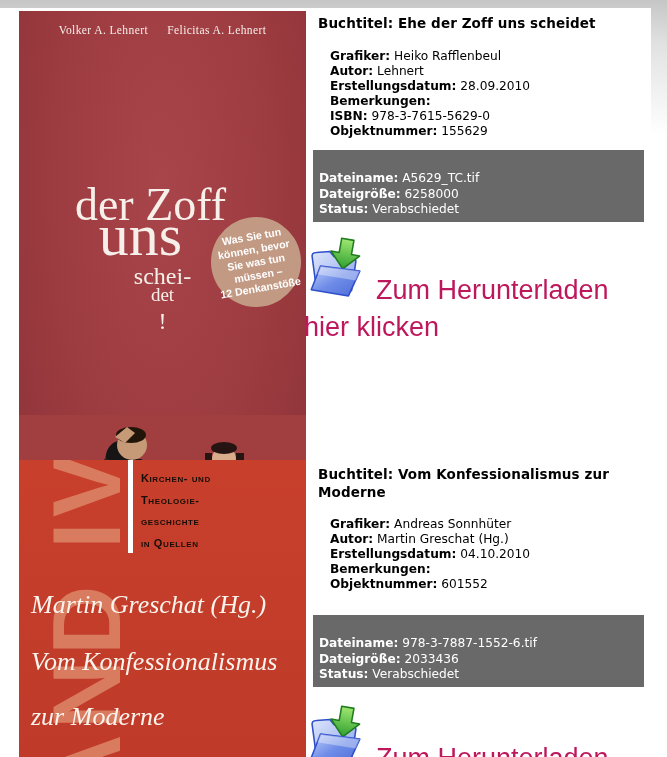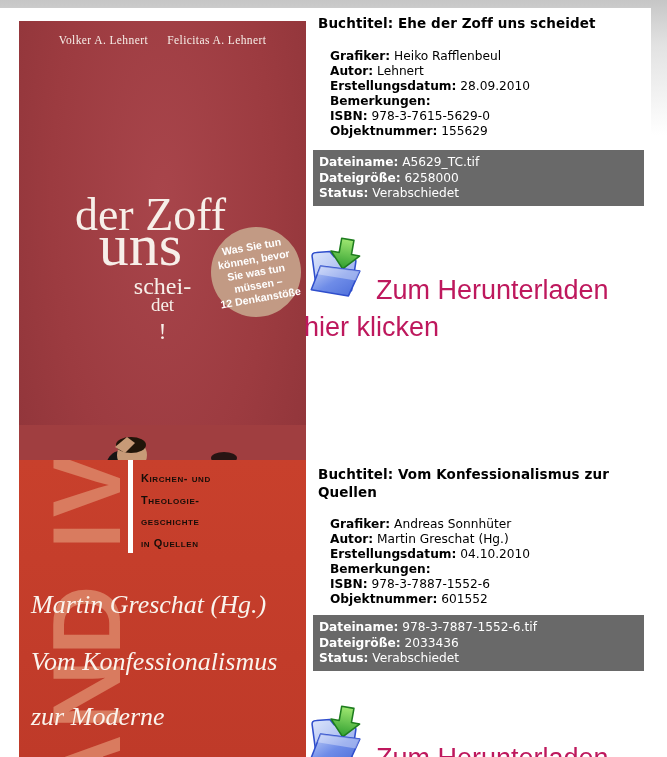--- a/index.html
+++ b/index.html
@@ -6,21 +6,21 @@
   body{
     position:relative;width:667px;height:757px;overflow:hidden;
     background:linear-gradient(180deg,#c6c6c6 0px,#e2e2e2 45px,#ffffff 135px);
     font-family:"DejaVu Sans","Liberation Sans",sans-serif;
   }
   .sheet{position:absolute;left:0;top:8px;width:651px;height:749px;background:#fff;}
   .abs{position:absolute;}
 
   
   .cover1{
-    left:19px;top:21px;width:287px;height:552px;overflow:hidden;
+    left:19px;top:11px;width:287px;height:552px;overflow:hidden;
     background:radial-gradient(ellipse at 50% 32%,#a8454b 0%,#9c3b40 55%,#8c3338 100%);
   }
   .cover1 .ct{position:absolute;left:0;right:0;text-align:center;line-height:1;
     font-family:"Liberation Serif",serif;color:#f7efe9;white-space:nowrap;}
   .authors{top:14px;font-size:11.5px;letter-spacing:.4px;}
   .authors span{margin:0 8px;}
   .t-ehe{top:73px;font-size:120px;transform:translateX(-12px);}
   .t-zoff{top:171px;font-size:46px;transform:translateX(-12px);}
   .t-uns{top:194px;font-size:60px;transform:translateX(-22px);}
   .t-schei{top:253px;font-size:24px;}
@@ -68,21 +68,21 @@
   
   .btitle{left:318px;width:316px;font-size:13.5px;font-weight:bold;color:#000;
     line-height:17.5px;letter-spacing:.1px;}
   .btitle1{top:15px;}
   .btitle2{top:466px;}
   .meta{left:318px;width:326px;font-size:12.2px;color:#000;line-height:15px;}
   .meta1{top:49px;}
   .meta2{top:517px;}
   .meta b{font-weight:bold;margin-left:12px;}
   .filebox{left:313px;width:325px;background:#696969;color:#fff;
-    font-size:12.2px;line-height:15.5px;padding:5px 0 4px 6px;}
+    font-size:12.2px;line-height:15.5px;padding:21px 0 4px 6px;}
   .filebox1{top:150px;}
   .filebox2{top:615px;}
   .filebox b{font-weight:bold;}
   .dl{left:304px;width:314px;color:#be185d;cursor:pointer;
     font-family:"Liberation Sans",sans-serif;font-size:27px;line-height:37px;}
   .dl1{top:237px;}
   .dl2{top:705px;}
   .dl svg{vertical-align:baseline;margin-right:10px;}
 </style>
 </head>
@@ -199,28 +199,27 @@
     <div>Kirchen- und</div>
     <div>Theologie-</div>
     <div>geschichte</div>
     <div>in Quellen</div>
   </div>
   <div class="c2txt editor">Martin Greschat (Hg.)</div>
   <div class="c2txt ctitle1">Vom Konfessionalismus</div>
   <div class="c2txt ctitle2">zur Moderne</div>
 </div>
 
-<div class="abs btitle btitle2">Buchtitel: Vom Konfessionalismus zur Quellen</div>
+<div class="abs btitle btitle2">Buchtitel: Vom Konfessionalismus zur Moderne</div>
 
 <div class="abs meta meta2">
   <div><b>Grafiker:</b> <span>Andreas Sonnhüter</span></div>
   <div><b>Autor:</b> <span>Martin Greschat (Hg.)</span></div>
   <div><b>Erstellungsdatum:</b> <span>04.10.2010</span></div>
   <div><b>Bemerkungen:</b> <span></span></div>
-  <div><b>ISBN:</b> <span>978-3-7887-1552-6</span></div>
   <div><b>Objektnummer:</b> <span>601552</span></div>
 </div>
 
 <div class="abs filebox filebox2">
   <div><b>Dateiname:</b> <span>978-3-7887-1552-6.tif</span></div>
   <div><b>Dateigröße:</b> <span>2033436</span></div>
   <div><b>Status:</b> <span>Verabschiedet</span></div>
 </div>
 
 <div class="abs dl dl2">

